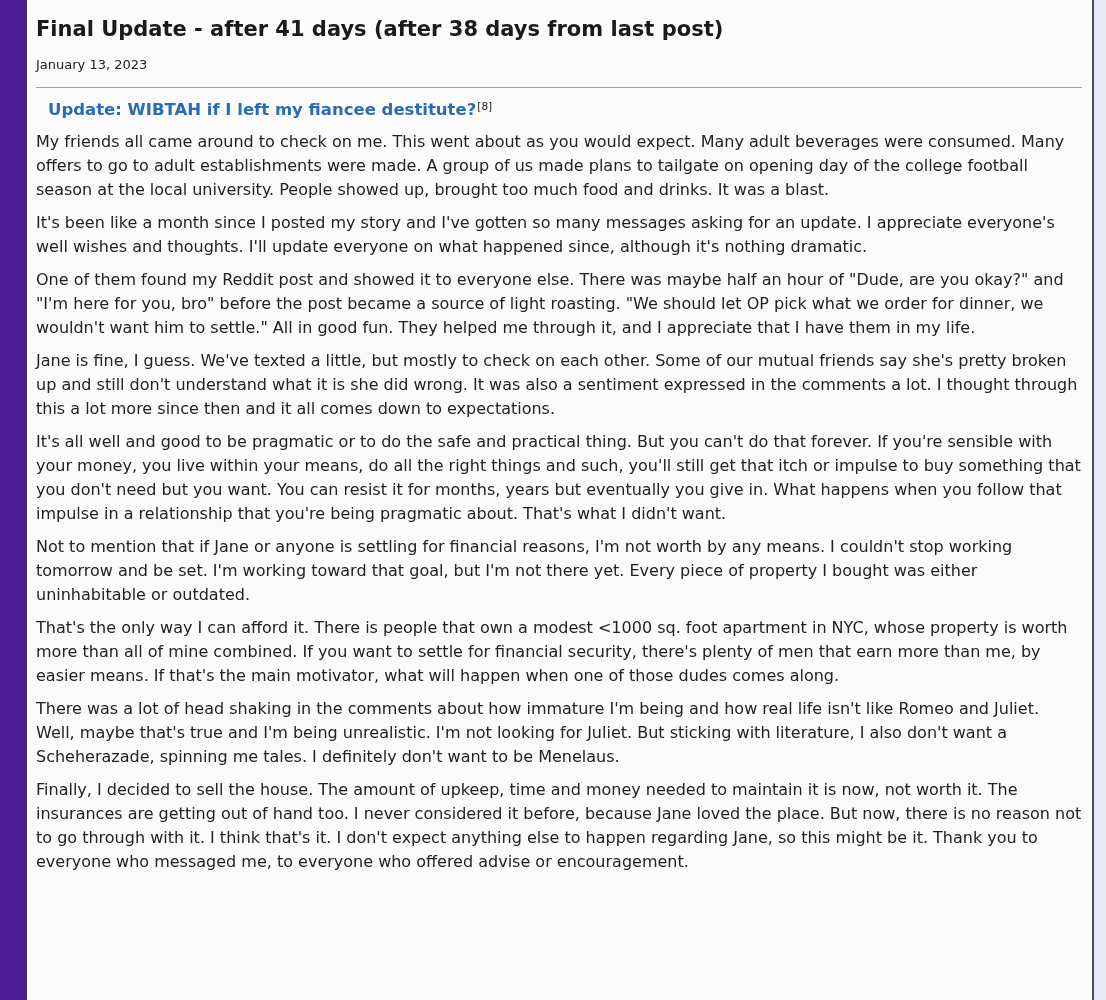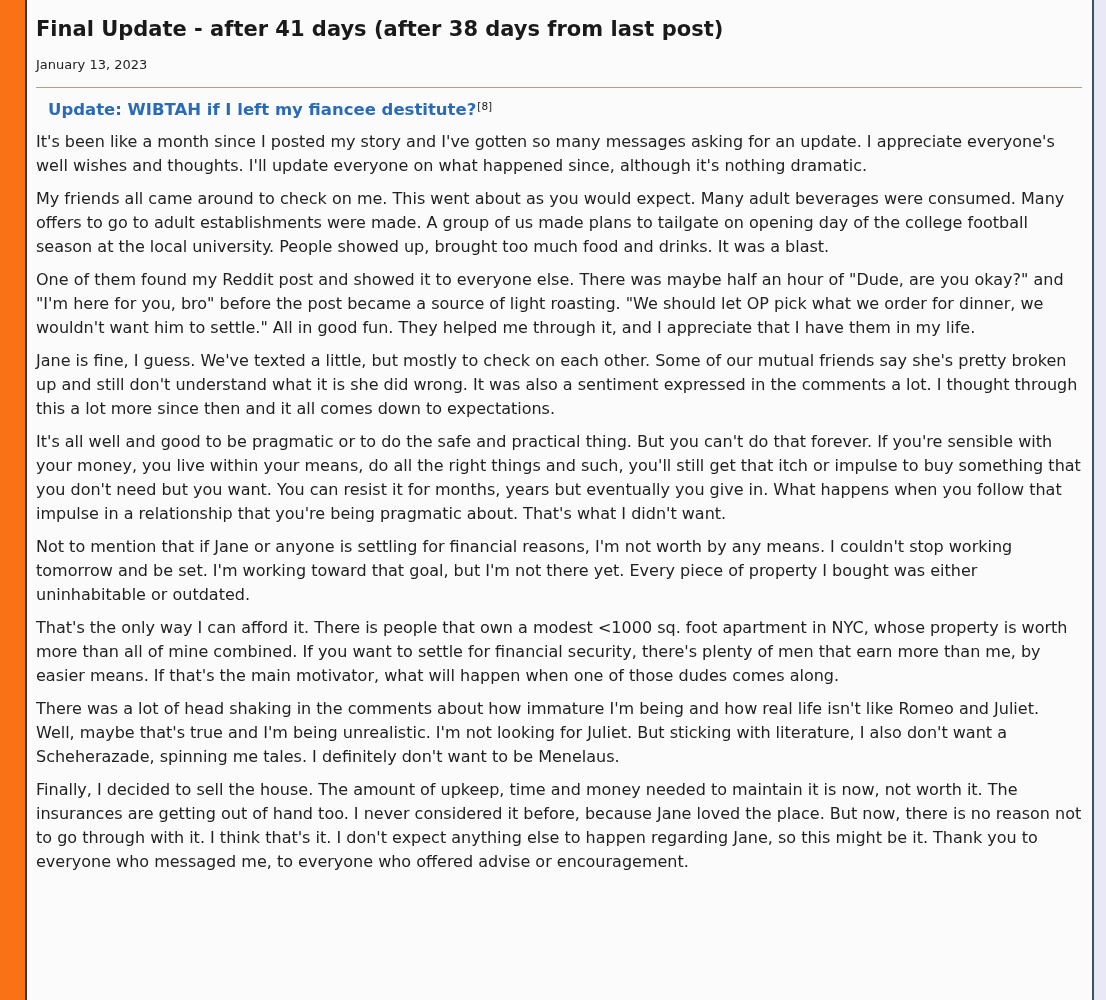--- a/index.html
+++ b/index.html
@@ -5,21 +5,21 @@
   html, body {
     margin: 0;
     padding: 0;
     background: #ffffff;
     font-family: "DejaVu Sans", "Liberation Sans", sans-serif;
   }
   .viewport {
     position: relative;
     width: 1106px;
     height: 1000px;
-    background: #f97316;
+    background: #4c1d95;
     overflow: hidden;
   }
   .content {
     position: absolute;
     left: 25px;
     top: 0;
     width: 1069px;
     height: 1000px;
     box-sizing: border-box;
     background: #fbfbfb;
@@ -88,22 +88,22 @@
 
 <div class="viewport">
   <div class="content">
     <h1 class="page-title">Final Update - after 41 days (after 38 days from last post)</h1>
     <div class="post-date">January 13, 2023</div>
     <hr class="divider">
     <h2 class="post-link-heading">
       <a href="#">Update: WIBTAH if I left my fiancee destitute?</a><sup class="footnote-ref">[8]</sup>
     </h2>
     <div class="post-body" id="post-body">
+        <p>My friends all came around to check on me. This went about as you would expect. Many adult beverages were consumed. Many offers to go to adult establishments were made. A group of us made plans to tailgate on opening day of the college football season at the local university. People showed up, brought too much food and drinks. It was a blast.</p>
         <p>It's been like a month since I posted my story and I've gotten so many messages asking for an update. I appreciate everyone's well wishes and thoughts. I'll update everyone on what happened since, although it's nothing dramatic.</p>
-        <p>My friends all came around to check on me. This went about as you would expect. Many adult beverages were consumed. Many offers to go to adult establishments were made. A group of us made plans to tailgate on opening day of the college football season at the local university. People showed up, brought too much food and drinks. It was a blast.</p>
         <p>One of them found my Reddit post and showed it to everyone else. There was maybe half an hour of "Dude, are you okay?" and "I'm here for you, bro" before the post became a source of light roasting. "We should let OP pick what we order for dinner, we wouldn't want him to settle." All in good fun. They helped me through it, and I appreciate that I have them in my life.</p>
         <p>Jane is fine, I guess. We've texted a little, but mostly to check on each other. Some of our mutual friends say she's pretty broken up and still don't understand what it is she did wrong. It was also a sentiment expressed in the comments a lot. I thought through this a lot more since then and it all comes down to expectations.</p>
         <p>It's all well and good to be pragmatic or to do the safe and practical thing. But you can't do that forever. If you're sensible with your money, you live within your means, do all the right things and such, you'll still get that itch or impulse to buy something that you don't need but you want. You can resist it for months, years but eventually you give in. What happens when you follow that impulse in a relationship that you're being pragmatic about. That's what I didn't want.</p>
         <p>Not to mention that if Jane or anyone is settling for financial reasons, I'm not worth by any means. I couldn't stop working tomorrow and be set. I'm working toward that goal, but I'm not there yet. Every piece of property I bought was either uninhabitable or outdated.</p>
         <p>That's the only way I can afford it. There is people that own a modest &lt;1000 sq. foot apartment in NYC, whose property is worth more than all of mine combined. If you want to settle for financial security, there's plenty of men that earn more than me, by easier means. If that's the main motivator, what will happen when one of those dudes comes along.</p>
         <p>There was a lot of head shaking in the comments about how immature I'm being and how real life isn't like Romeo and Juliet. Well, maybe that's true and I'm being unrealistic. I'm not looking for Juliet. But sticking with literature, I also don't want a Scheherazade, spinning me tales. I definitely don't want to be Menelaus.</p>
         <p>Finally, I decided to sell the house. The amount of upkeep, time and money needed to maintain it is now, not worth it. The insurances are getting out of hand too. I never considered it before, because Jane loved the place. But now, there is no reason not to go through with it. I think that's it. I don't expect anything else to happen regarding Jane, so this might be it. Thank you to everyone who messaged me, to everyone who offered advise or encouragement.</p>
       </div>
   </div>
   <div class="outer-strip"></div>

